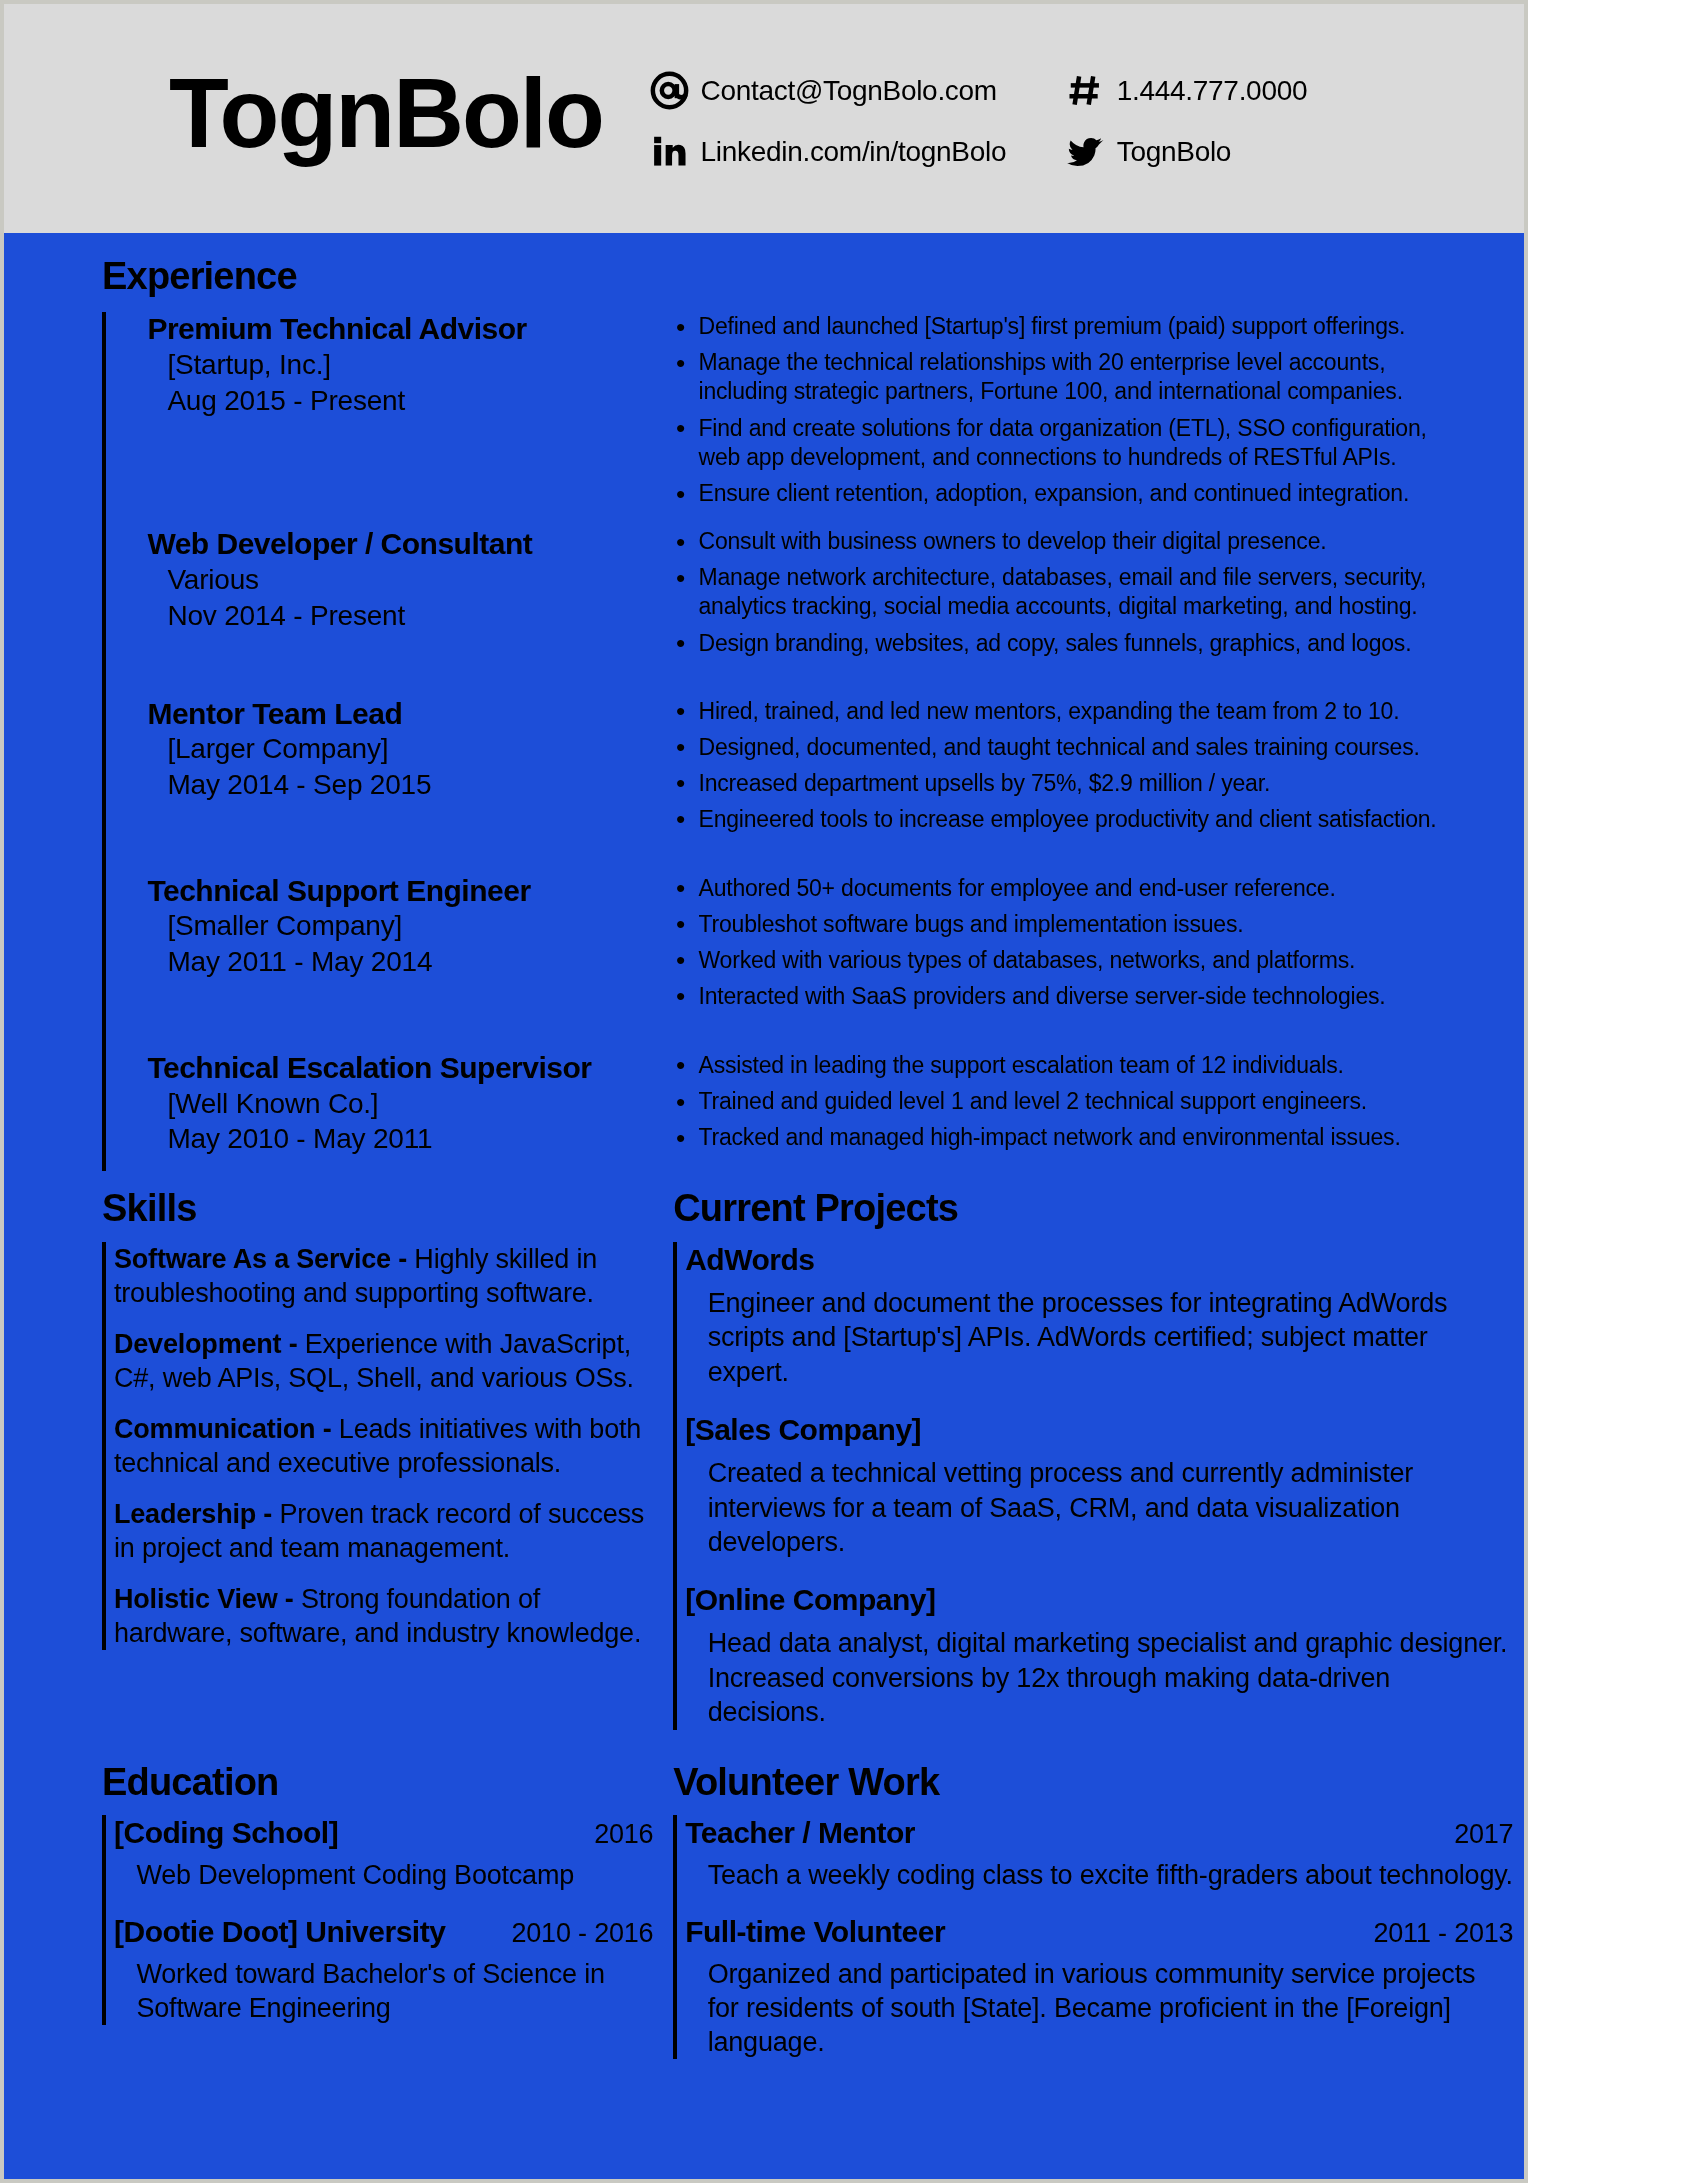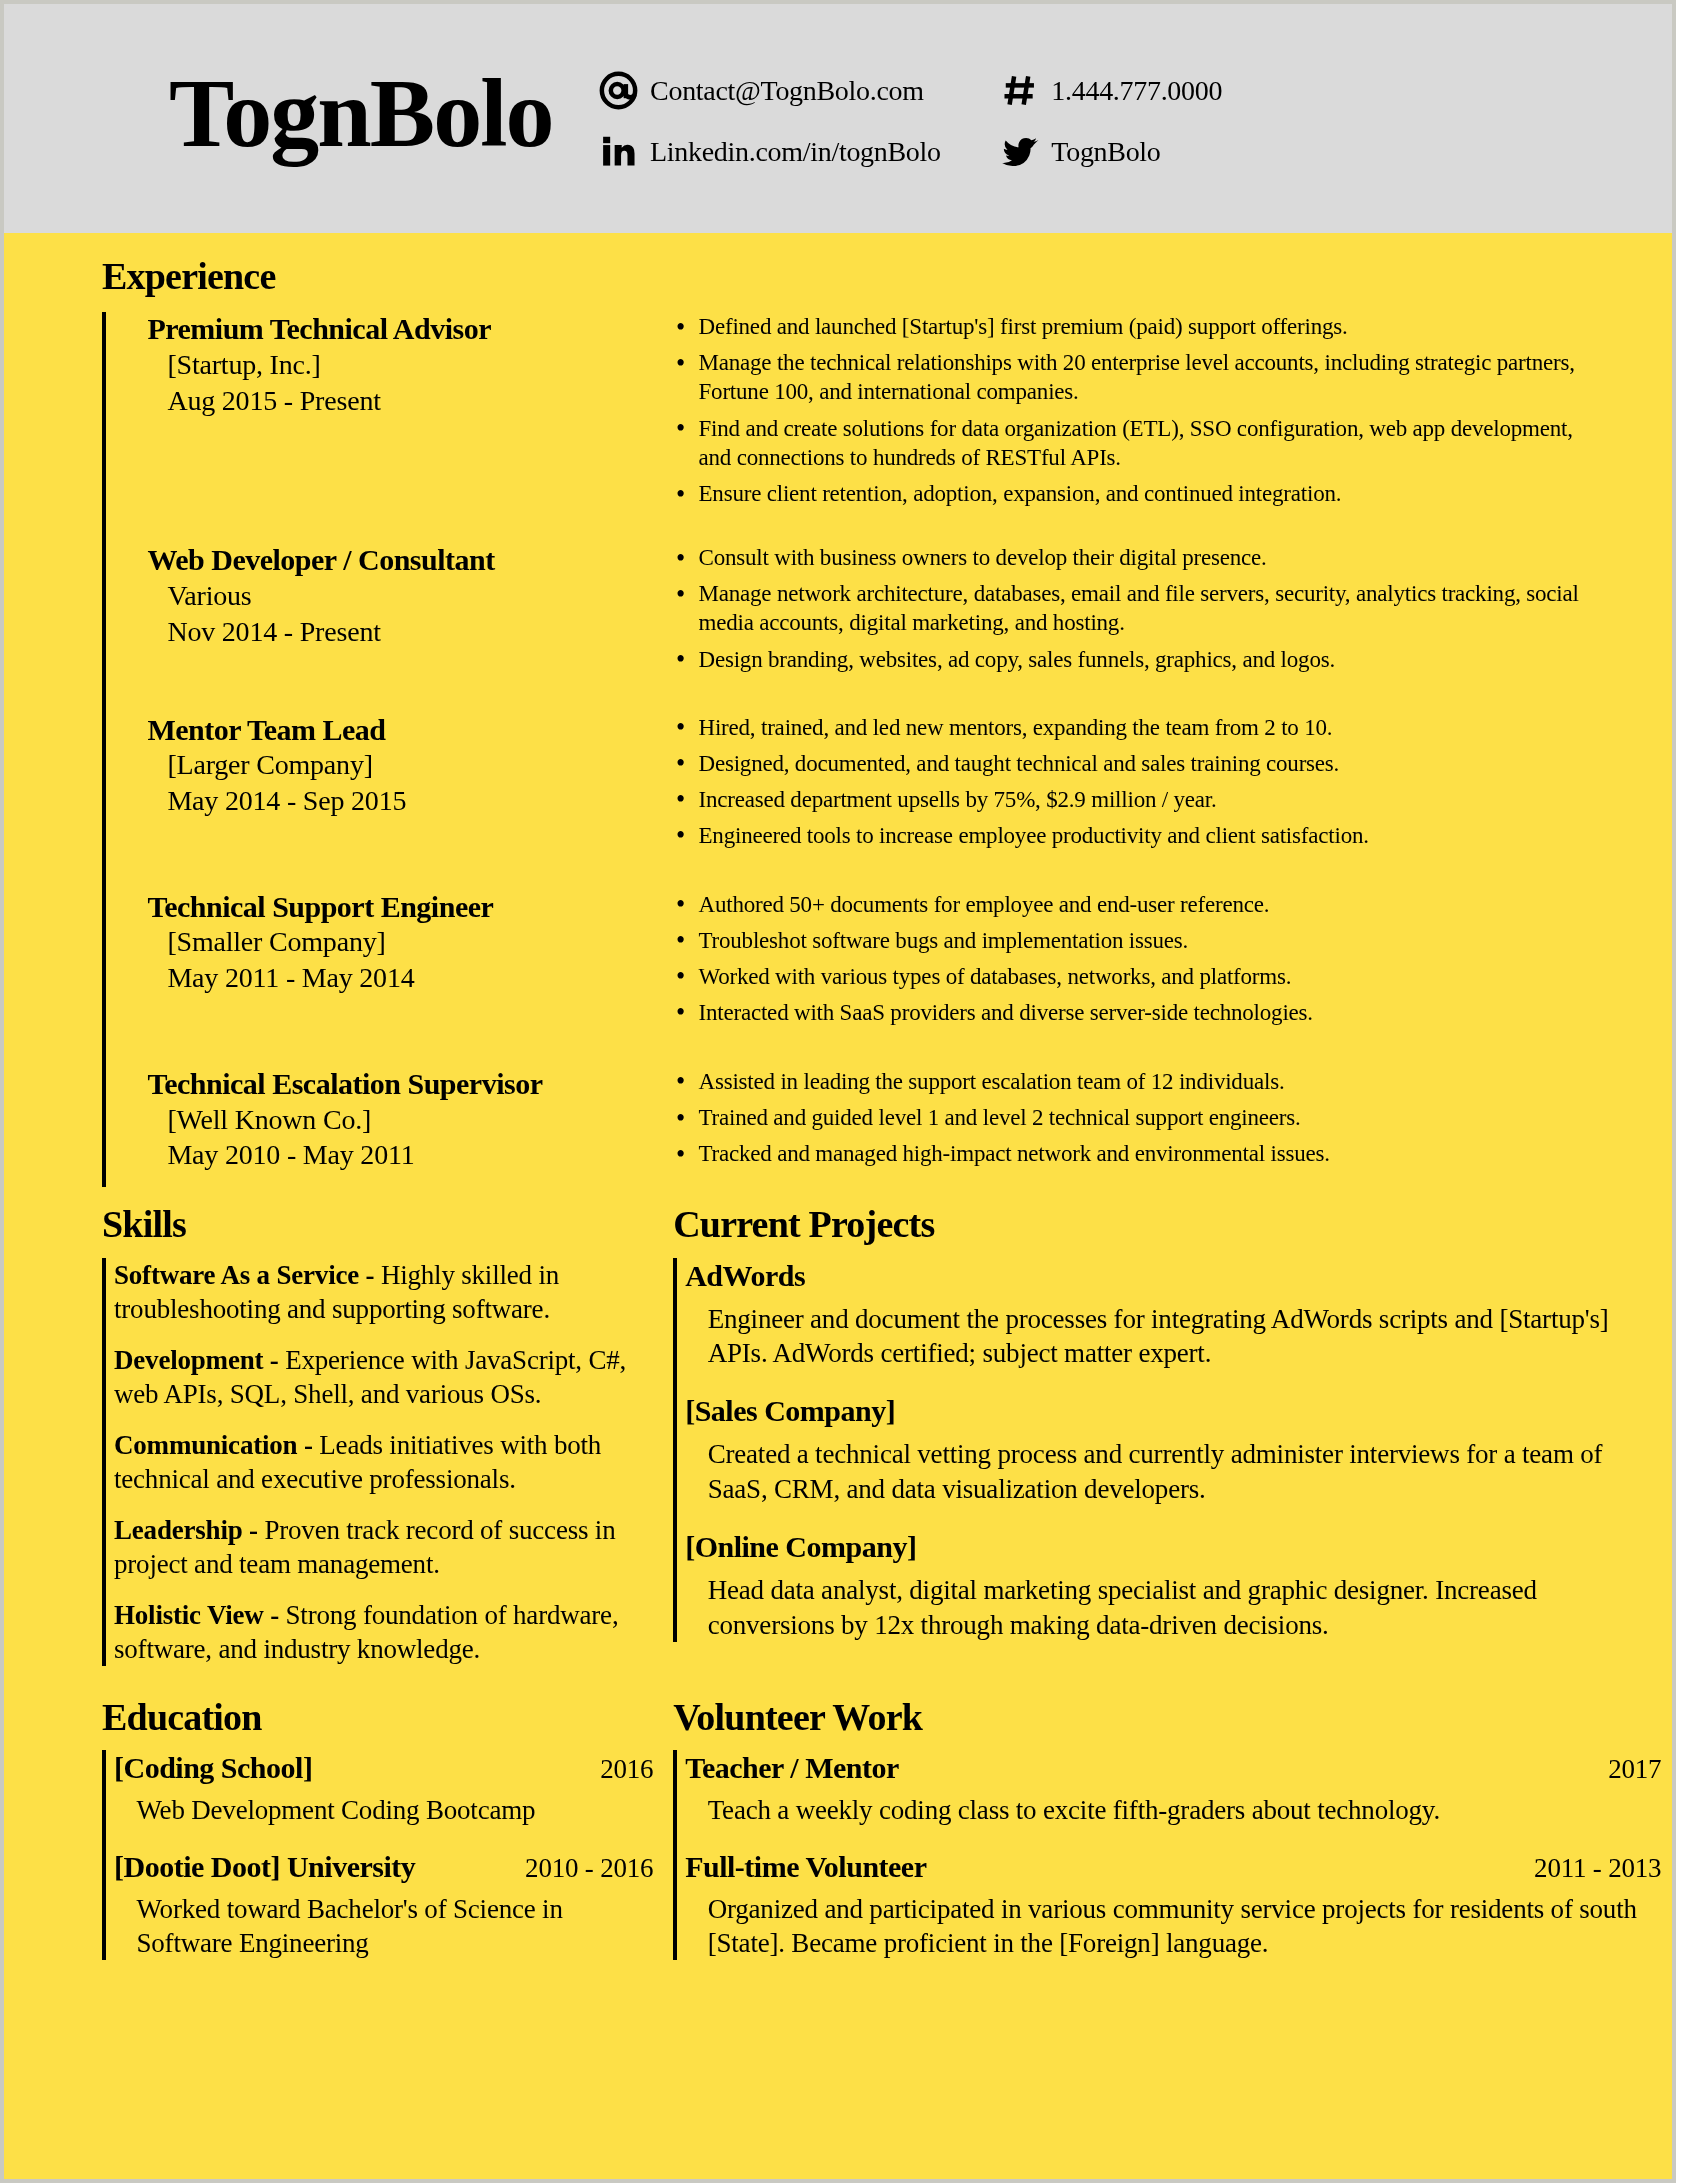--- a/index.html
+++ b/index.html
@@ -9,29 +9,28 @@
   }
   body {
     width: 1688px;
     height: 2183px;
     font-family: "Liberation Sans", sans-serif;
     color: #000000;
     overflow: hidden;
   }
   .page {
     position: relative;
-    width: 1676px;
+    width: 1528px;
     height: 2183px;
-    background: #fde047;
+    background: #1d4ed8;
     box-sizing: border-box;
     border-left: 4.6px solid #c9c9c2;
     border-top: 4.6px solid #c9c9c2;
     border-right: 4.6px solid #c9c9c2;
     border-bottom: 4.6px solid #c9c9c2;
-    font-family: Liberation Serif, serif;
   }
 
   
   .header {
     position: relative;
     background: #dadada;
     height: 229px;
     box-sizing: border-box;
     display: flex;
     align-items: center;
@@ -286,21 +285,21 @@
         <div class="exp-right">
           <ul class="bullets">
             <li>Defined and launched [Startup's] first premium (paid) support offerings.</li>
             <li>Manage the technical relationships with 20 enterprise level accounts, including strategic partners, Fortune 100, and international companies.</li>
             <li>Find and create solutions for data organization (ETL), SSO configuration, web app development, and connections to hundreds of RESTful APIs.</li>
             <li>Ensure client retention, adoption, expansion, and continued integration.</li>
           </ul>
         </div>
       </div>
 
-      <div class="exp-row" style="margin-top:28px;">
+      <div class="exp-row" style="margin-top:12px;">
         <div class="exp-left">
           <div class="exp-title">Web Developer / Consultant</div>
           <div class="exp-company">Various</div>
           <div class="exp-dates">Nov 2014 - Present</div>
         </div>
         <div class="exp-right">
           <ul class="bullets">
             <li>Consult with business owners to develop their digital presence.</li>
             <li>Manage network architecture, databases, email and file servers, security, analytics tracking, social media accounts, digital marketing, and hosting.</li>
             <li>Design branding, websites, ad copy, sales funnels, graphics, and logos.</li>

